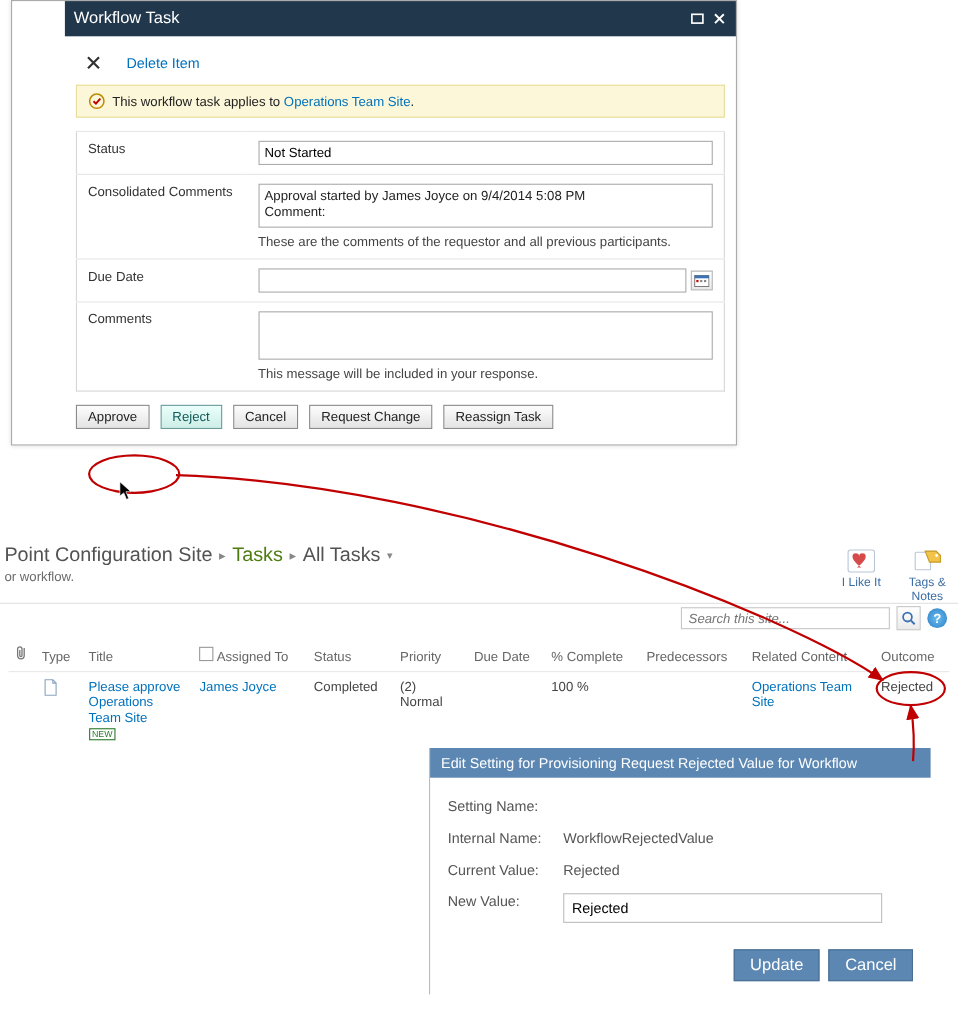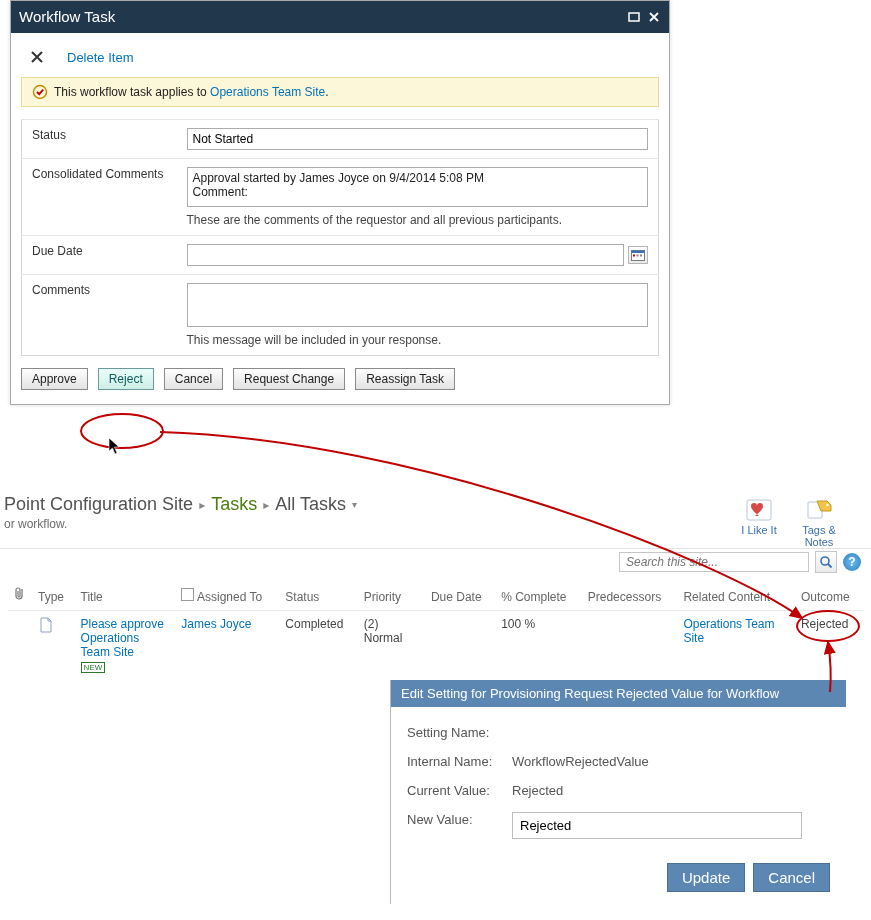--- a/index.html
+++ b/index.html
@@ -17,20 +17,21 @@
 
   
   .wf-dialog {
     position: absolute;
     left: 10px;
     top: 0;
     width: 660px;
     border: 1px solid #aaa;
     background: #fff;
     box-shadow: 0 0 4px rgba(0,0,0,0.15);
+    padding-left: 48px;
   }
   .wf-titlebar {
     background: #21374c;
     color: #fff;
     height: 32px;
     line-height: 32px;
     padding: 0 8px;
     font-size: 15px;
     display: flex;
     justify-content: space-between;
@@ -168,21 +169,21 @@
     position: absolute;
     top: 490px;
     left: 0;
     width: 871px;
     background: #fff;
   }
   .tasks-header {
     display: flex;
     justify-content: space-between;
     align-items: flex-start;
-    padding: 4px 27px 0 4px;
+    padding: 4px 3px 0 4px;
     border-bottom: 1px solid #e2e2e2;
   }
   .breadcrumb {
     color: #525252;
     font-size: 18px;
     font-weight: 300;
     display: flex;
     align-items: center;
     gap: 6px;
   }

